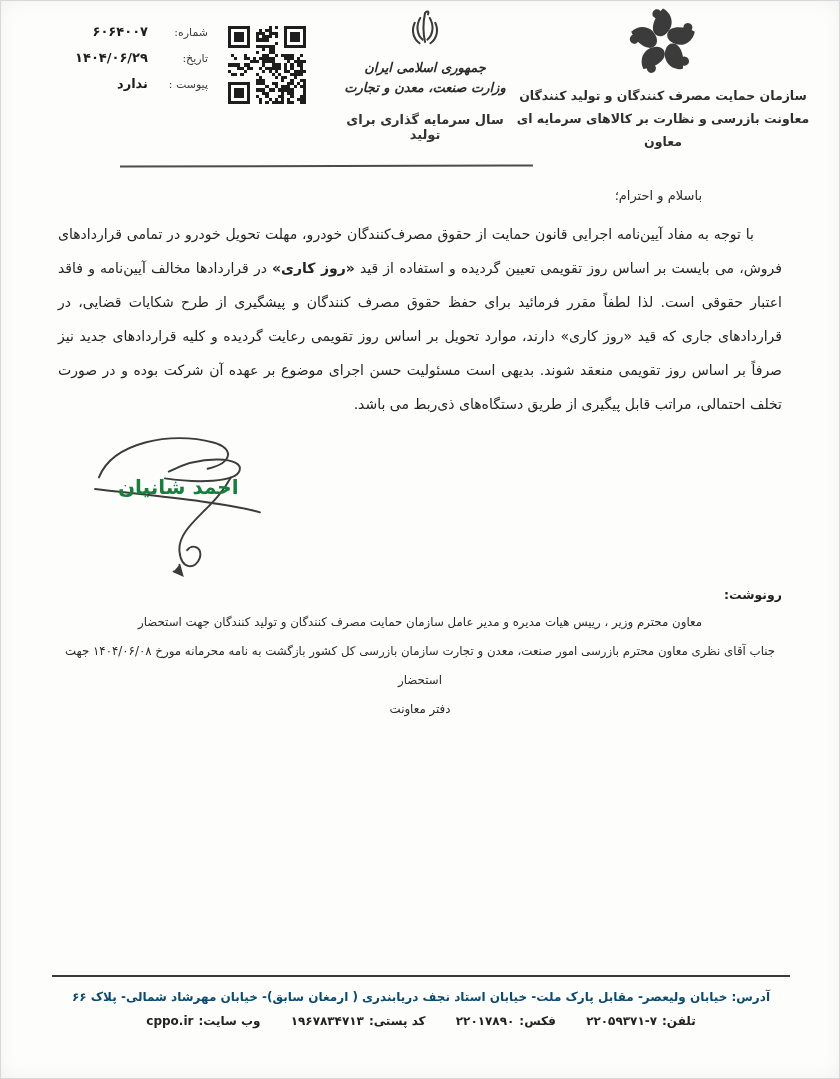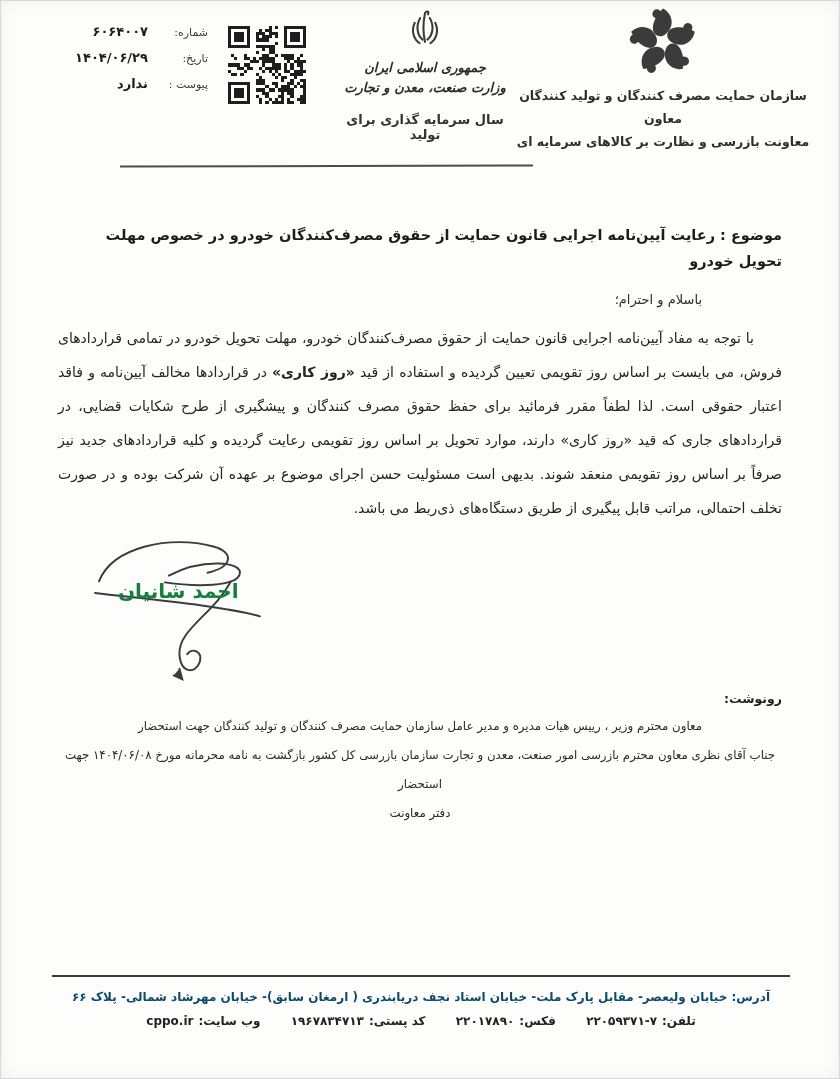--- a/index.html
+++ b/index.html
@@ -83,22 +83,22 @@
             </g>
             <g transform="rotate(288,50,50)">
               <path d="M50,6 C63,13 66,30 53,40 C46,45 39,42 37,35 C35,26 42,13 50,6 Z"></path>
               <circle cx="42" cy="13" r="6"></circle>
             </g>
             <circle cx="50" cy="50" r="7" fill="#fdfdfc"></circle>
           </g>
         </svg>
       </span>
       <div class="org-line">سازمان حمایت مصرف کنندگان و تولید کنندگان</div>
+      <div class="org-line">معاونت بازرسی و نظارت بر کالاهای سرمایه ای</div>
       <div class="org-line light">معاون</div>
-      <div class="org-line">معاونت بازرسی و نظارت بر کالاهای سرمایه ای</div>
     </div>
 
     <div class="ministry-block">
       <span class="emblem">
         <svg viewBox="0 0 60 80" fill="none" stroke="#3a3a3a" stroke-width="3.4" stroke-linecap="round">
           <path d="M30,12 C27,26 27,46 30,60"></path>
           <path d="M30,12 C33,7 37,9 35,14"></path>
           <path d="M22,20 C15,32 16,48 26,56"></path>
           <path d="M13,28 C7,40 10,54 21,62"></path>
           <path d="M38,20 C45,32 44,48 34,56"></path>
@@ -320,21 +320,20 @@
           <rect x="19" y="1" width="5" height="5" fill="#fff"></rect>
           <rect x="20" y="2" width="3" height="3" fill="#1e1e1e"></rect>
           <rect x="0" y="18" width="7" height="7" fill="#1e1e1e"></rect>
           <rect x="1" y="19" width="5" height="5" fill="#fff"></rect>
           <rect x="2" y="20" width="3" height="3" fill="#1e1e1e"></rect>
         </svg></div>
 
     <div class="divider"></div>
   </div>
 
-  <div class="subject">موضوع : رعایت آیین‌نامه اجرایی قانون حمایت از حقوق مصرف‌کنندگان خودرو در خصوص مهلت تحویل خودرو</div>
   <div class="greeting">باسلام و احترام؛</div>
   <div class="body-par"><span>با توجه به مفاد آیین‌نامه اجرایی قانون حمایت از حقوق مصرف‌کنندگان خودرو، مهلت تحویل خودرو در تمامی قراردادهای فروش، می بایست بر اساس روز تقویمی تعیین گردیده و استفاده از قید </span><span style="font-weight: bold;">«روز کاری»</span><span> در قراردادها مخالف آیین‌نامه و فاقد اعتبار حقوقی است. لذا لطفاً مقرر فرمائید برای حفظ حقوق مصرف کنندگان و پیشگیری از طرح شکایات قضایی، در قراردادهای جاری که قید «روز کاری» دارند، موارد تحویل بر اساس روز تقویمی رعایت گردیده و کلیه قراردادهای جدید نیز صرفاً بر اساس روز تقویمی منعقد شوند. بدیهی است مسئولیت حسن اجرای موضوع بر عهده آن شرکت بوده و در صورت تخلف احتمالی، مراتب قابل پیگیری از طریق دستگاه‌های ذی‌ربط می باشد.</span></div>
 
   <div class="sig">
     <svg class="sig-svg" viewBox="0 0 190 165" fill="none" stroke="#3c3c3c" stroke-width="2" stroke-linecap="round">
       <path d="M14,52 C28,16 88,4 132,16 C154,22 152,37 126,43"></path>
       <path d="M86,46 C120,28 164,31 159,45 C155,57 116,58 82,53"></path>
       <path d="M10,64 C60,70 142,77 180,88"></path>
       <path d="M150,52 C132,86 95,102 97,128 C99,148 114,147 118,135 C121,124 110,120 105,127"></path>
       <path d="M97,142 L100,153 L91,149" fill="#3c3c3c"></path>

